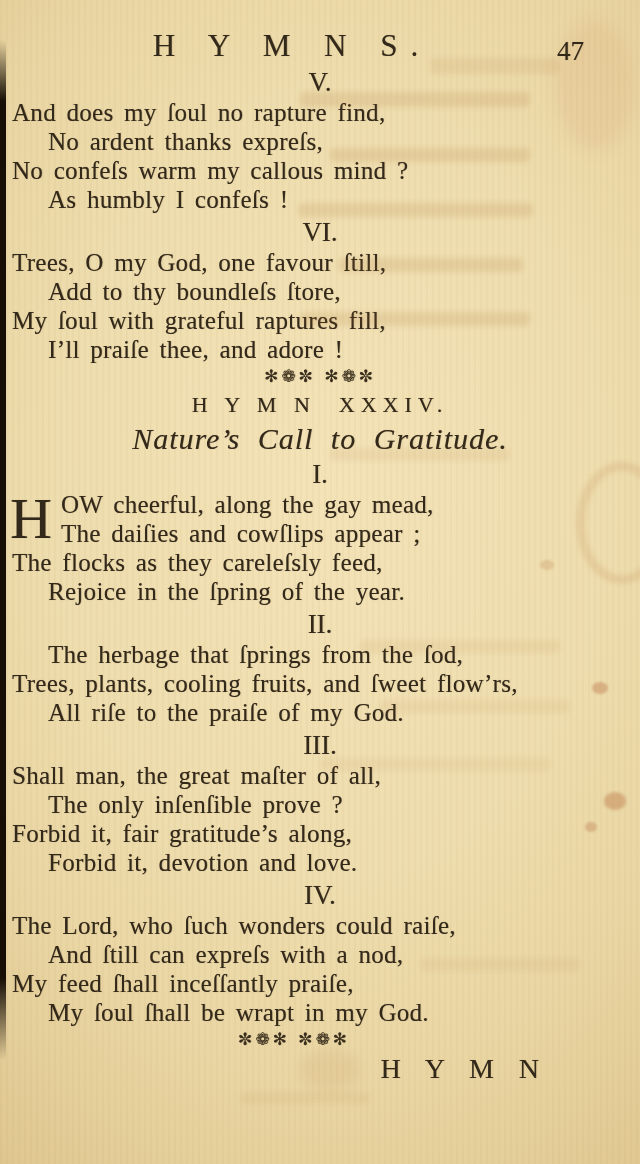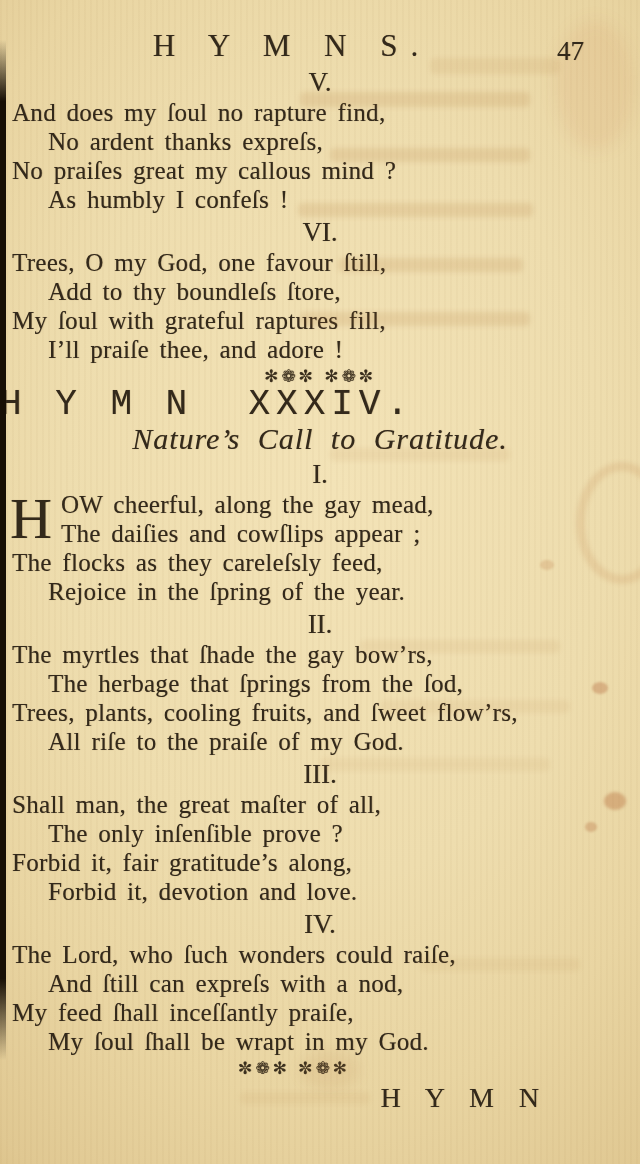--- a/index.html
+++ b/index.html
@@ -41,21 +41,21 @@
   .page-num{position:absolute;right:56px;top:36px;font-size:27px;}
 
   .vnum{text-align:center;font-size:27px;line-height:28px;margin:4px 0 2px;}
   .vline{margin:0 0 0 12px;font-size:25px;line-height:29px;white-space:nowrap;word-spacing:4px;letter-spacing:.3px;}
   .indent{margin-left:48px;}
 
   .orn{text-align:center;font-family:"DejaVu Sans",sans-serif;
        font-size:17px;line-height:24px;letter-spacing:3px;color:#3a2f1e;}
   .orn-bottom{text-align:left;padding-left:238px;}
 
-  .hymn-title{text-align:left;font-size:36px;line-height:34px;letter-spacing:6px;white-space:pre;font-family:Liberation Mono, monospace;}
+  .hymn-title{text-align:center;font-size:22px;line-height:34px;letter-spacing:6px;white-space:pre;}
   .hymn-sub{text-align:center;font-style:italic;font-size:30px;line-height:34px;word-spacing:9px;letter-spacing:1px;}
 
   .opening .dropcap{
     float:left;font-size:58px;line-height:50px;padding:4px 9px 0 0;margin-left:10px;
   }
   .opening .vline{margin-left:0;}
   .opening .l2{padding-left:14px;}
   .clear{clear:left;}
 
   .catchword{
@@ -92,21 +92,21 @@
   </div>
 
   <header class="running-head">
     <span class="head-title ink">H Y M N S.</span>
     <span class="page-num ink">47</span>
   </header>
 
   <div class="vnum ink">V.</div>
   <p class="vline ink">And does my ſoul no rapture find,</p>
   <p class="vline indent ink">No ardent thanks expreſs,</p>
-  <p class="vline ink">No praiſes great my callous mind ?</p>
+  <p class="vline ink">No confeſs warm my callous mind ?</p>
   <p class="vline indent ink">As humbly I confeſs !</p>
 
   <div class="vnum ink">VI.</div>
   <p class="vline ink">Trees, O my God, one favour ſtill,</p>
   <p class="vline indent ink">Add to thy boundleſs ſtore,</p>
   <p class="vline ink">My ſoul with grateful raptures fill,</p>
   <p class="vline indent ink">I’ll praiſe thee, and adore !</p>
 
   <div class="orn ink">✻❁✼ ✻❁✼</div>
 
@@ -116,21 +116,20 @@
   <div class="vnum ink">I.</div>
   <div class="opening">
     <span class="dropcap ink">H</span>
     <p class="vline ink">OW cheerful, along the gay mead,</p>
     <p class="vline l2 ink">The daiſies and cowſlips appear ;</p>
   </div>
   <p class="vline clear ink">The flocks as they careleſsly feed,</p>
   <p class="vline indent ink">Rejoice in the ſpring of the year.</p>
 
   <div class="vnum ink">II.</div>
-  <p class="vline ink">The myrtles that ſhade the gay bow’rs,</p>
   <p class="vline indent ink">The herbage that ſprings from the ſod,</p>
   <p class="vline ink">Trees, plants, cooling fruits, and ſweet flow’rs,</p>
   <p class="vline indent ink">All riſe to the praiſe of my God.</p>
 
   <div class="vnum ink">III.</div>
   <p class="vline ink">Shall man, the great maſter of all,</p>
   <p class="vline indent ink">The only inſenſible prove ?</p>
   <p class="vline ink">Forbid it, fair gratitude’s along,</p>
   <p class="vline indent ink">Forbid it, devotion and love.</p>
 

